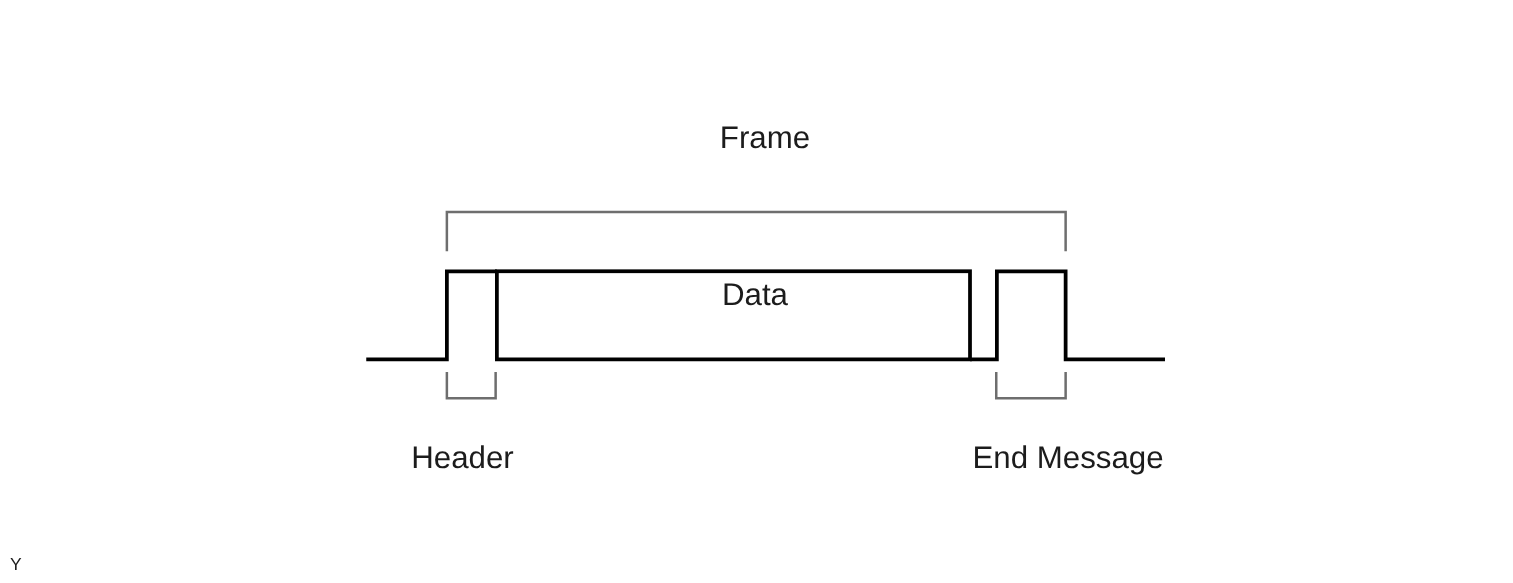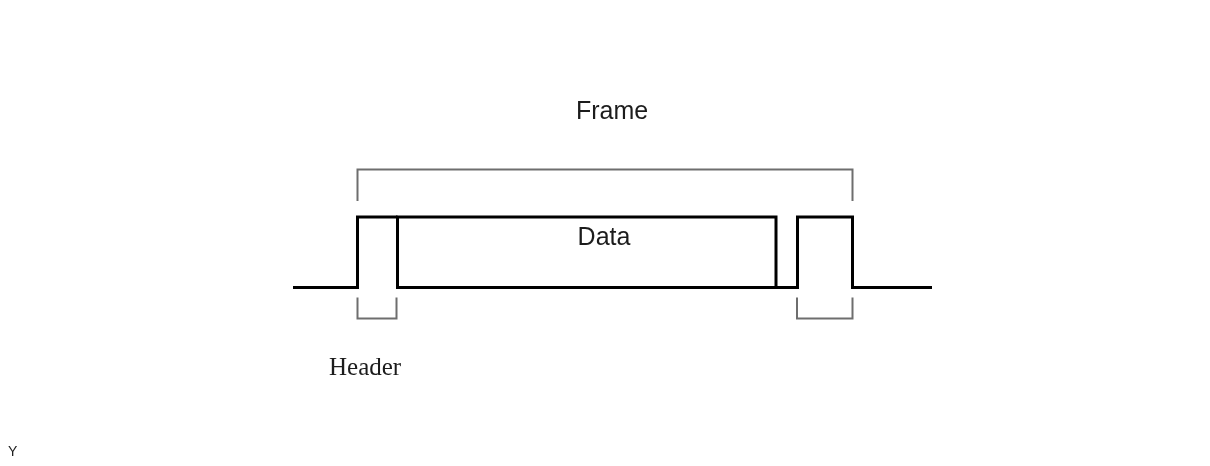--- a/index.html
+++ b/index.html
@@ -57,21 +57,20 @@
     transform: translateX(-50%);
   }
   .label-data {
     left: 604px;
     top: 224px;
     transform: translateX(-50%);
   }
   .label-header {
     left: 329px;
     top: 354px;
-    font-family: Liberation Serif, serif;
   }
   .label-end {
     left: 778px;
     top: 354px;
   }
   .stray {
     position: absolute;
     left: 8px;
     top: 444px;
     font-size: 14px;
@@ -96,15 +95,16 @@
 
     <rect class="signal-rect" x="397.5" y="217" width="378.5" height="70.5"></rect>
   </svg>
 
   <div class="label label-frame">Frame</div>
 
   <div class="label label-data">Data</div>
 
   <div class="label label-header">Header</div>
 
+  <div class="label label-end">End Message</div>
 
   <div class="stray">Y</div>
 </div>
 
 </body></html>

